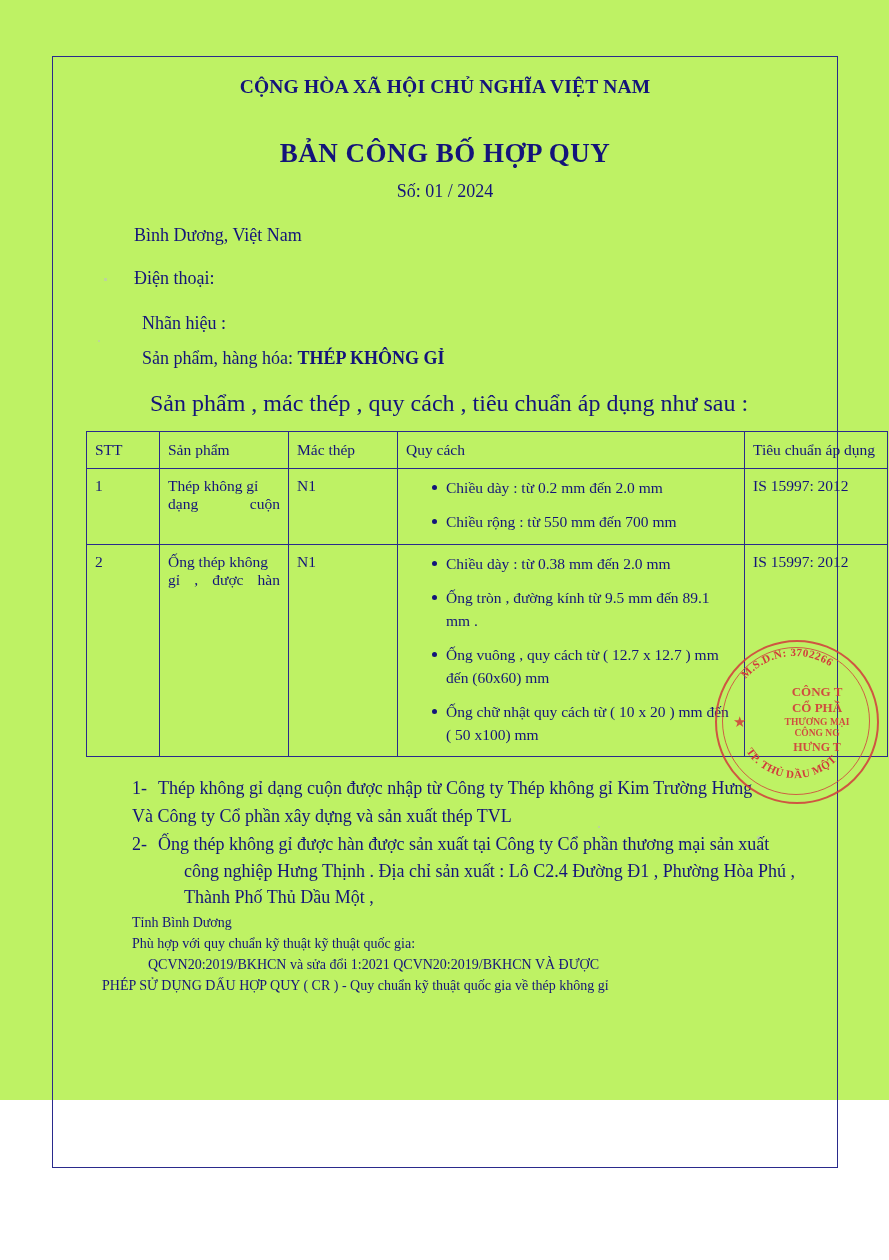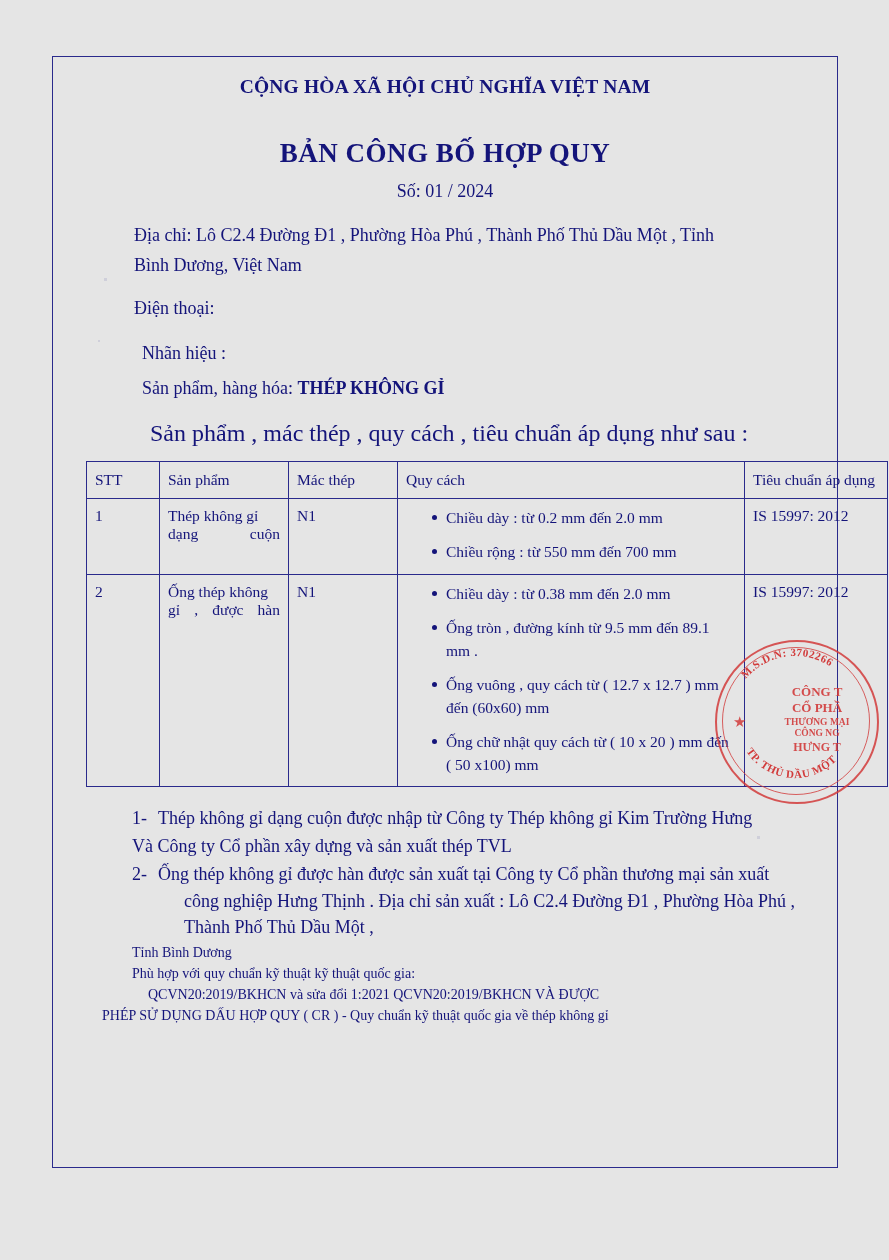--- a/index.html
+++ b/index.html
@@ -12,22 +12,22 @@
     height: 1260px;
     font-family: "Liberation Serif", serif;
     color: #14147a;
     position: relative;
     overflow: hidden;
   }
   .page {
     position: absolute;
     left: 0; top: 0;
     width: 889px;
-    height: 1260px;
-    background: #e5e5e5;
+    height: 1100px;
+    background: #bef264;
   }
   .doc-border {
     position: absolute;
     left: 52px;
     top: 56px;
     width: 786px;
     height: 1112px;
     border: 1.5px solid #2a2a8c;
     box-sizing: border-box;
   }
@@ -246,21 +246,20 @@
   <div class="doc-border"></div>
 
   <div class="content">
 
     <div class="natl-title">CỘNG HÒA XÃ HỘI CHỦ NGHĨA VIỆT NAM</div>
 
     <div class="main-title">BẢN CÔNG BỐ HỢP QUY</div>
     <div class="doc-number">Số: 01 / 2024</div>
 
     <div class="block-org">
-      <p class="para"><span>Địa chỉ: </span><span>Lô C2.4 Đường Đ1 , Phường Hòa Phú , Thành Phố Thủ Dầu Một , Tỉnh</span></p>
       <p class="para">Bình Dương, Việt Nam</p>
     </div>
 
     <div class="block-phone">
       <p class="para">Điện thoại:</p>
     </div>
 
     <div class="block-product">
       <p class="para">Nhãn hiệu :</p>
       <p class="para"><span>Sản phẩm, hàng hóa: </span><span class="bold">THÉP KHÔNG GỈ</span></p>

